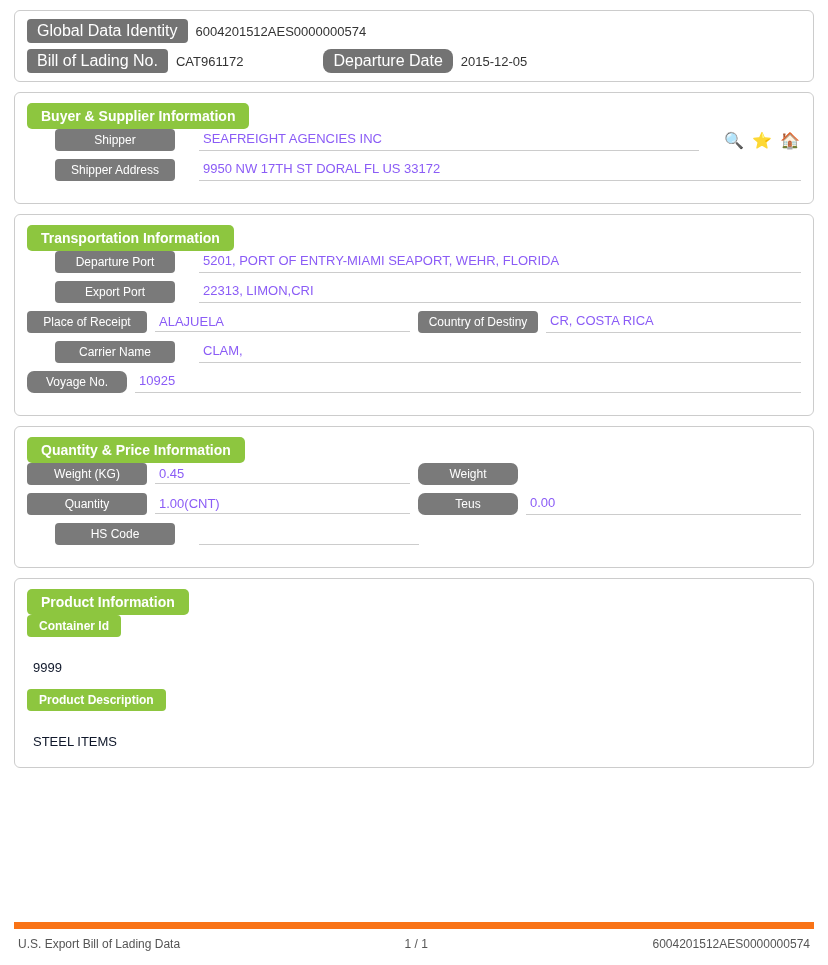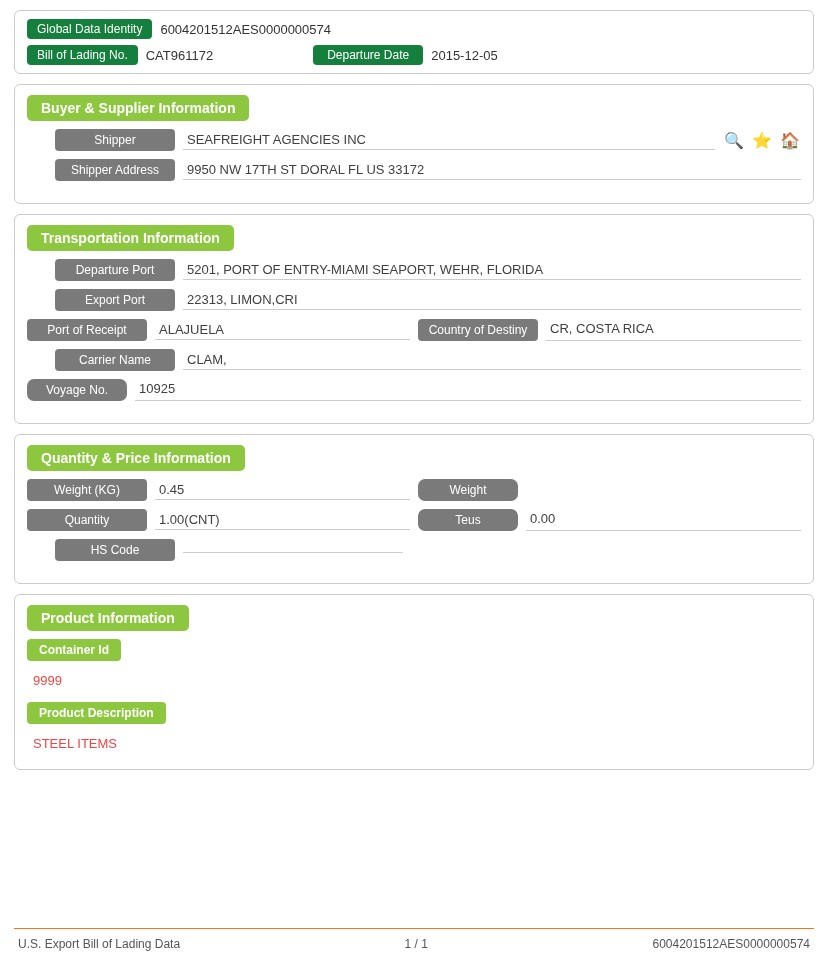--- a/index.html
+++ b/index.html
@@ -29,25 +29,25 @@
       display: flex;
       flex-direction: column;
       gap: 6px;
     }
     .identity-row {
       display: flex;
       align-items: center;
       gap: 8px;
     }
     .label-tag {
-      background: #15803d;
+      background: #737373;
       color: #fff;
       padding: 3px 10px;
       border-radius: 4px;
-      font-size: 12px;
+      font-size: 16px;
       white-space: nowrap;
       min-width: 110px;
       text-align: center;
     }
     .value-text {
       font-size: 13px;
       color: #333;
     }
 
     
@@ -58,28 +58,27 @@
       position: relative;
     }
     .section-title {
       background: #8dc63f;
       color: #fff;
       font-weight: bold;
       font-size: 14px;
       padding: 5px 14px;
       border-radius: 5px;
       display: inline-block;
-      margin-bottom: 8px;
+      margin-bottom: 0;
     }
 
     
     .field-row {
       display: flex;
-      align-items: center;
-      gap: 8px;
+      gap: 24px;
       margin-bottom: 8px;
       padding-left: 28px;
     }
     .field-label {
       background: #7a7a7a;
       color: #fff;
       padding: 4px 8px;
       border-radius: 4px;
       font-size: 12px;
       text-align: center;
@@ -90,21 +89,21 @@
     }
     .field-label-mid {
       min-width: 100px;
       border-radius: 7px;
     }
     .field-value {
       flex: 1;
       border-bottom: 1px solid #ccc;
       padding: 2px 4px;
       font-size: 13px;
-      color: #404040;
+      color: #8b5cf6;
     }
 
     
     .field-row-dual {
       display: flex;
       align-items: center;
       gap: 8px;
       margin-bottom: 8px;
     }
     .dual-left {
@@ -138,31 +137,31 @@
 
     
     .product-tag {
       background: #8dc63f;
       color: #fff;
       padding: 4px 12px;
       border-radius: 4px;
       font-size: 12px;
       font-weight: bold;
       display: inline-block;
-      margin-bottom: 8px;
+      margin-bottom: 19px;
     }
     .product-value {
       font-size: 13px;
-      color: #ef4444;
+      color: #0f172a;
       padding: 4px 6px;
     }
 
     
     .page-footer {
-      border-top: 1px solid #f97316;
+      border-top: 7px solid #f97316;
       padding: 8px 4px 4px 4px;
       display: flex;
       justify-content: space-between;
       align-items: center;
       font-size: 12px;
       color: #555;
       margin-top: auto;
       text-align: right;
     }
   </style>
@@ -172,21 +171,21 @@
 <div class="page-wrapper">
 
   <div class="identity-card">
     <div class="identity-row">
       <span class="label-tag">Global Data Identity</span>
       <span class="value-text">6004201512AES0000000574</span>
     </div>
     <div class="identity-row">
       <span class="label-tag">Bill of Lading No.</span>
       <span class="value-text">CAT961172</span>
-      <span class="label-tag" style="margin-left: 92px;">Departure Date</span>
+      <span class="label-tag" style="margin-left: 72px; border-radius: 8px;">Departure Date</span>
       <span class="value-text">2015-12-05</span>
     </div>
   </div>
 
   <div class="section-card">
     <div class="section-title">Buyer &amp; Supplier Information</div>
 
     
     <div class="field-row">
       <span class="field-label field-label-wide">Shipper</span>
@@ -214,21 +213,21 @@
     </div>
 
     <div class="field-row">
       <span class="field-label field-label-wide">Export Port</span>
       <span class="field-value">22313, LIMON,CRI</span>
     </div>
 
     
     <div class="field-row-dual">
       <div class="dual-left">
-        <span class="field-label field-label-wide">Port of Receipt</span>
+        <span class="field-label field-label-wide">Place of Receipt</span>
         <span class="field-value">ALAJUELA</span>
       </div>
       <div class="dual-right">
         <span class="field-label field-label-wide">Country of Destiny</span>
         <span class="field-value">CR, COSTA RICA</span>
       </div>
     </div>
 
     <div class="field-row">
       <span class="field-label field-label-wide">Carrier Name</span>

